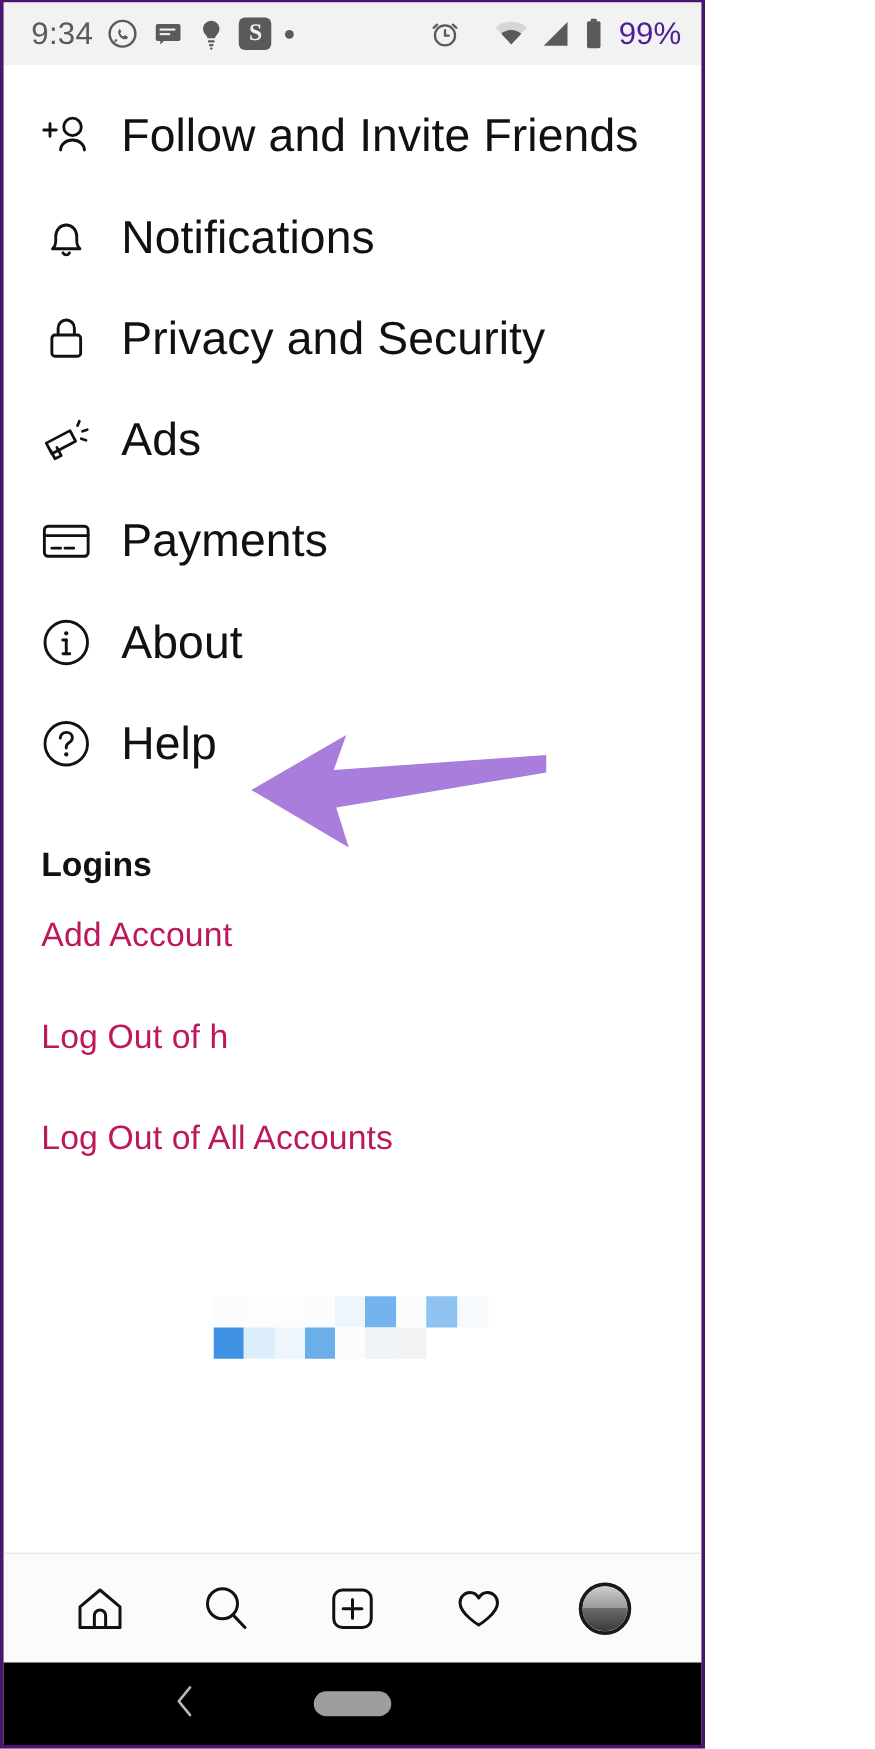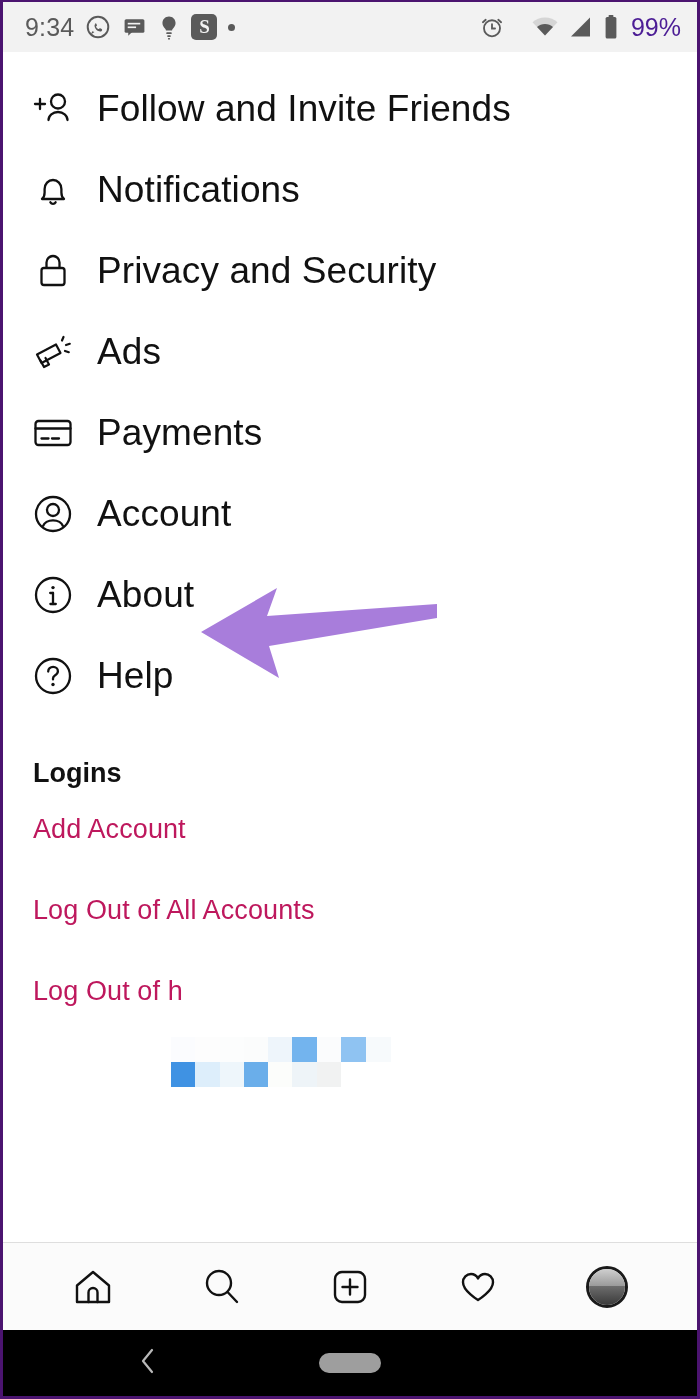--- a/index.html
+++ b/index.html
@@ -4,21 +4,21 @@
 <style>
   * { box-sizing: border-box; margin: 0; padding: 0; }
   html, body {
     width: 700px; height: 1399px;
     background: #ffffff;
     font-family: "Liberation Sans", sans-serif;
     overflow: hidden;
   }
   #phone {
     position: relative;
-    width: 700px; height: 1399px;
+    width: 564px; height: 1399px;
     background: #ffffff;
     border-left: 3px solid #4b1470;
     border-right: 3px solid #4b1470;
     border-top: 2px solid #4b1470;
     border-bottom: 3px solid #4b1470;
     display: flex; flex-direction: column;
   }
 
   
   .statusbar {
@@ -230,30 +230,20 @@
       <div class="menu-icon">
         <svg width="42" height="34" viewBox="0 0 42 34" fill="none" stroke="#111" stroke-width="2.3" stroke-linecap="round" stroke-linejoin="round">
           <rect x="3.5" y="5" width="35" height="24" rx="3"></rect>
           <path d="M3.5 12.5h35"></path>
           <path d="M9.5 22.5h7M20 22.5h7"></path>
         </svg>
       </div>
       <div class="menu-label">Payments</div>
     </div>
 
-    <div class="menu-row">
-      <div class="menu-icon">
-        <svg width="42" height="42" viewBox="0 0 42 42" fill="none" stroke="#111" stroke-width="2.3">
-          <circle cx="21" cy="21" r="17"></circle>
-          <circle cx="21" cy="17" r="6"></circle>
-          <path d="M10.8 33.5c1.3-3.6 5.4-6.2 10.2-6.2s8.9 2.6 10.2 6.2"></path>
-        </svg>
-      </div>
-      <div class="menu-label">Account</div>
-    </div>
 
     <div class="menu-row">
       <div class="menu-icon">
         <svg width="42" height="42" viewBox="0 0 42 42" fill="none" stroke="#111" stroke-width="2.3">
           <circle cx="21" cy="21" r="17"></circle>
           <path d="M21 19v11" stroke-linecap="round"></path>
           <path d="M18.2 19h2.8M18.4 30h5.4" stroke-linecap="round"></path>
           <circle cx="21" cy="13.6" r="1.7" fill="#111" stroke="none"></circle>
         </svg>
       </div>
@@ -271,25 +261,25 @@
       <div class="menu-label">Help</div>
     </div>
 
     <div class="section-title">Logins</div>
 
     <div class="link-row">
       <span class="link-text">Add Account</span>
     </div>
 
     <div class="link-row">
+      <span class="link-text">Log Out of h</span>
+    </div>
+
+    <div class="link-row">
       <span class="link-text">Log Out of All Accounts</span>
-    </div>
-
-    <div class="link-row">
-      <span class="link-text">Log Out of h</span>
     </div>
 
     <div class="mosaic">
       <span style="background:#fbfcfe"></span>
       <span style="background:#fdfdfd"></span>
       <span style="background:#fcfdfd"></span>
       <span style="background:#fbfcfc"></span>
       <span style="background:#eef5fb"></span>
       <span style="background:#73b4ee"></span>
       <span style="background:#fbfcfd"></span>

